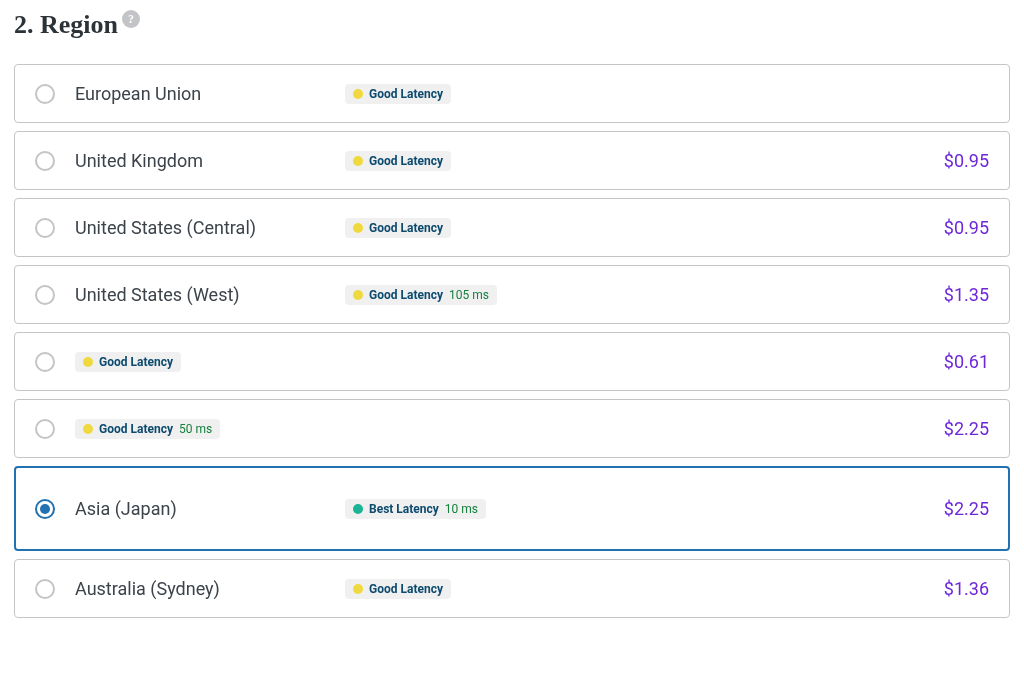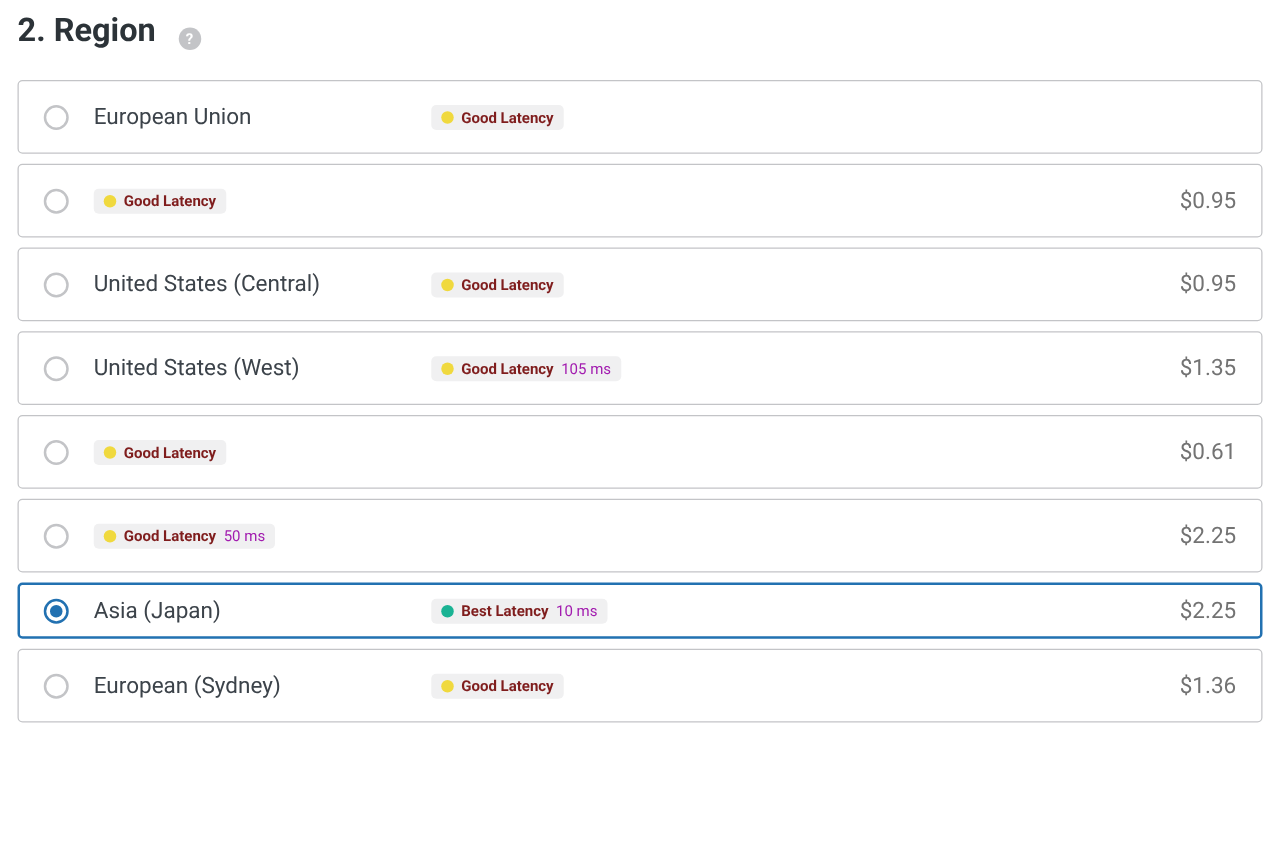--- a/index.html
+++ b/index.html
@@ -9,23 +9,24 @@
     }
     body {
       font-family: -apple-system, BlinkMacSystemFont, "Segoe UI", Roboto, Helvetica, Arial, sans-serif;
       background: #fff;
       padding: 10px 14px;
       width: 1024px;
       color: #2c3338;
     }
     .section-header {
       display: flex;
-      align-items: flex-end;
-      gap: 18px;
+      align-items: flex-start;
+      gap: 4px;
       margin-bottom: 24px;
+      font-family: Liberation Serif, serif;
     }
     .section-title {
       font-size: 26px;
       font-weight: 700;
       color: #2c3338;
     }
     .help-icon {
       width: 18px;
       height: 18px;
       border-radius: 50%;
@@ -48,21 +49,21 @@
       display: flex;
       align-items: center;
       border: 1px solid #c3c4c7;
       border-radius: 4px;
       padding: 18px 20px;
       cursor: pointer;
       background: #fff;
     }
     .region-row.selected {
       border: 2px solid #2271b1;
-      padding: 10px 19px;
+      padding: 30px 19px;
     }
     .radio {
       width: 20px;
       height: 20px;
       border-radius: 50%;
       border: 2px solid #c3c4c7;
       margin-right: 20px;
       flex-shrink: 0;
       display: flex;
       align-items: center;
@@ -104,32 +105,32 @@
     }
     .latency-dot.good {
       background: #f0d93e;
     }
     .latency-dot.best {
       background: #1ab394;
     }
     .latency-label {
       font-size: 12px;
       font-weight: 700;
-      color: #7f1d1d;
+      color: #0c4a6e;
     }
     .latency-ms {
       font-size: 12px;
       font-weight: 400;
-      color: #a21caf;
+      color: #15803d;
     }
     .price {
       margin-left: auto;
       font-size: 18px;
       font-weight: 400;
-      color: #737373;
+      color: #6d28d9;
     }
   </style>
 </head>
 <body>
 
 <div class="section-header">
   <h2 class="section-title">2. Region</h2>
   <span class="help-icon">?</span>
 </div>
 
@@ -137,20 +138,21 @@
     <div class="region-row">
       <span class="radio"></span>
       <span class="region-name">European Union</span>
       <span class="latency-badge">
         <span class="latency-dot good"></span>
         <span class="latency-label">Good Latency</span>
       </span>
     </div>
     <div class="region-row">
       <span class="radio"></span>
+      <span class="region-name">United Kingdom</span>
       <span class="latency-badge">
         <span class="latency-dot good"></span>
         <span class="latency-label">Good Latency</span>
       </span>
       <span class="price">$0.95</span>
     </div>
     <div class="region-row">
       <span class="radio"></span>
       <span class="region-name">United States (Central)</span>
       <span class="latency-badge">
@@ -193,20 +195,20 @@
       <span class="region-name">Asia (Japan)</span>
       <span class="latency-badge">
         <span class="latency-dot best"></span>
         <span class="latency-label">Best Latency</span>
         <span class="latency-ms">10 ms</span>
       </span>
       <span class="price">$2.25</span>
     </div>
     <div class="region-row">
       <span class="radio"></span>
-      <span class="region-name">European (Sydney)</span>
+      <span class="region-name">Australia (Sydney)</span>
       <span class="latency-badge">
         <span class="latency-dot good"></span>
         <span class="latency-label">Good Latency</span>
       </span>
       <span class="price">$1.36</span>
     </div>
   </div>
 
 </body></html>

